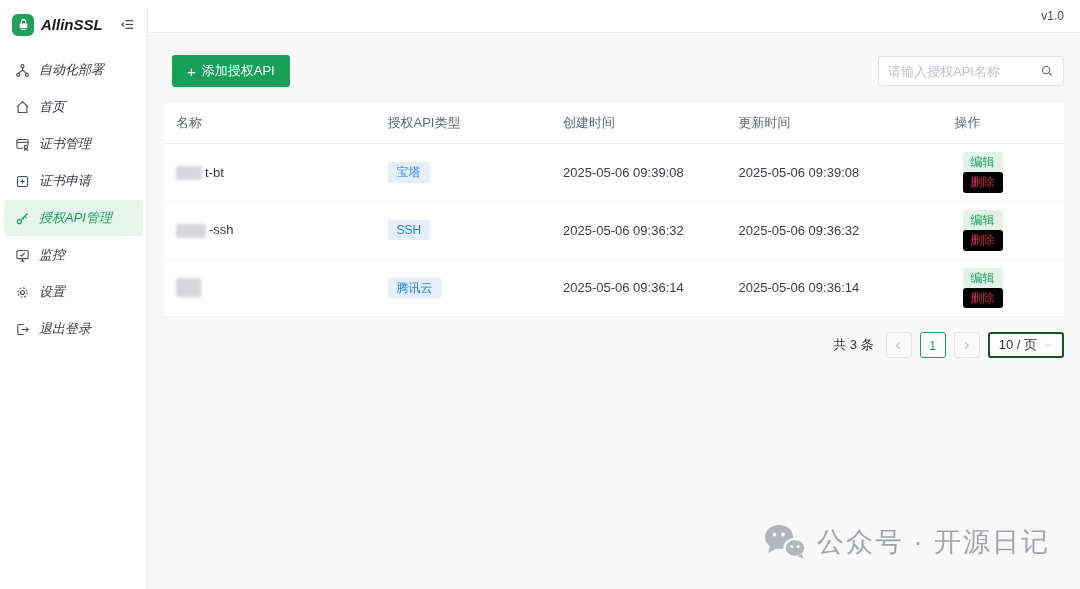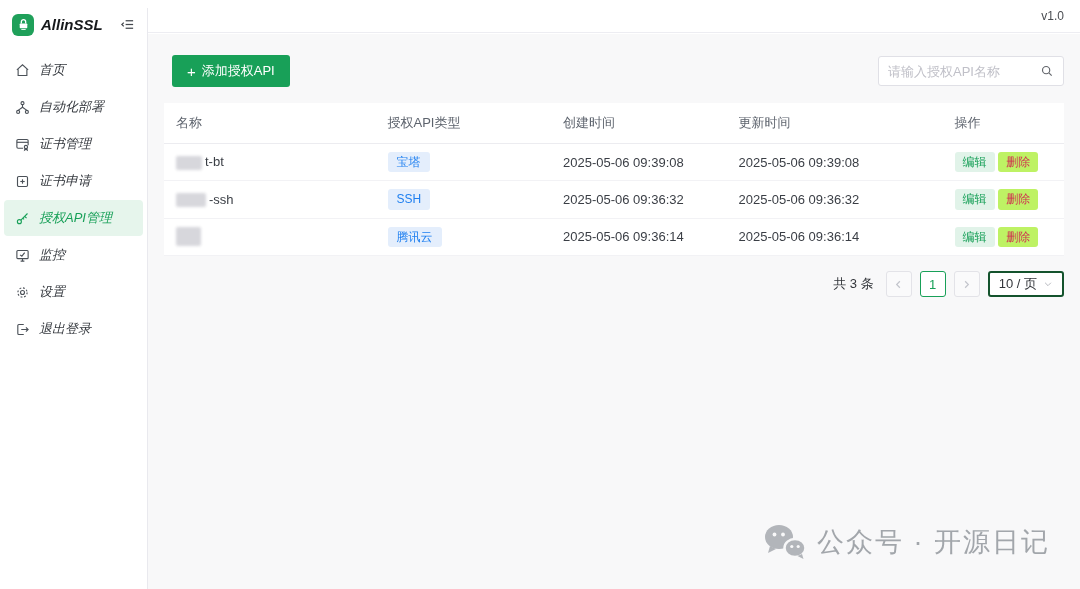--- a/index.html
+++ b/index.html
@@ -58,23 +58,23 @@
 
   .redact { display:inline-block; background:#d7d7dc; border-radius:2px;
     filter:blur(1.5px); vertical-align:middle; margin-right:3px; }
   .redact.r1 { width:26px; height:14px; }
   .redact.r2 { width:30px; height:14px; }
   .redact.r3 { width:25px; height:19px; }
 
   .type-badge { display:inline-block; padding:3px 9px; border-radius:3px;
     background:#e4eefc; color:#2080f0; font-size:12px; line-height:1.2; }
   .chip { display:inline-block; padding:3px 8px; border-radius:3px;
-    font-size:12px; line-height:1.2; cursor:pointer; }
+    font-size:12px; line-height:1.2; margin-left:8px; cursor:pointer; }
   .chip.edit { background:#e1f3e9; color:#18a058; }
-  .chip.delete { background:#bef264; color:#d03050; }
+  .chip.delete { background:#000000; color:#d03050; }
 
   .pagination { display:flex; align-items:center; justify-content:flex-end;
     gap:8px; margin-top:15px; font-size:13px; color:#33363b; }
   .pg-total { margin-right:4px; }
   .pg-btn { width:26px; height:26px; display:flex; align-items:center;
     justify-content:center; border:1px solid #e3e3e8; border-radius:3px;
     background:#fafafb; color:#c3c5cc; cursor:pointer; }
   .pg-page { width:26px; height:26px; display:flex; align-items:center;
     justify-content:center; border:1px solid #18a058; border-radius:3px;
     background:#fff; color:#18a058; cursor:pointer; }
@@ -108,36 +108,36 @@
         <line x1="9" y1="18" x2="21" y2="18"></line>
         <polyline points="6,9 3,12 6,15"></polyline>
       </svg>
     </span>
   </div>
 
   <nav class="menu">
     <div class="menu-item">
       <span class="mi-icon">
         <svg width="15" height="15" viewBox="0 0 24 24" fill="none" stroke="currentColor" stroke-width="1.8">
-          <path d="M3 11 12 3l9 8"></path>
-            <path d="M5 10v10h14V10"></path>
-        </svg>
-      </span>
-      <span>首页</span>
-    </div>
-    <div class="menu-item">
-      <span class="mi-icon">
-        <svg width="15" height="15" viewBox="0 0 24 24" fill="none" stroke="currentColor" stroke-width="1.8">
           <circle cx="12" cy="5" r="2.4"></circle>
           <circle cx="5" cy="19" r="2.4"></circle>
           <circle cx="19" cy="19" r="2.4"></circle>
           <path d="M12 7.5v4M12 11.5 5 16.6M12 11.5l7 5.1"></path>
         </svg>
       </span>
       <span>自动化部署</span>
+    </div>
+    <div class="menu-item">
+      <span class="mi-icon">
+        <svg width="15" height="15" viewBox="0 0 24 24" fill="none" stroke="currentColor" stroke-width="1.8">
+          <path d="M3 11 12 3l9 8"></path>
+            <path d="M5 10v10h14V10"></path>
+        </svg>
+      </span>
+      <span>首页</span>
     </div>
     <div class="menu-item">
       <span class="mi-icon">
         <svg width="15" height="15" viewBox="0 0 24 24" fill="none" stroke="currentColor" stroke-width="1.8">
           <path d="M21 13V6a2 2 0 0 0-2-2H5a2 2 0 0 0-2 2v10a2 2 0 0 0 2 2h8"></path>
           <line x1="3" y1="8.5" x2="21" y2="8.5"></line>
           <circle cx="17.5" cy="16" r="2.6"></circle>
           <path d="M16 18.5 15.4 21l2.1-1.2L19.6 21 19 18.5"></path>
         </svg>
       </span>

